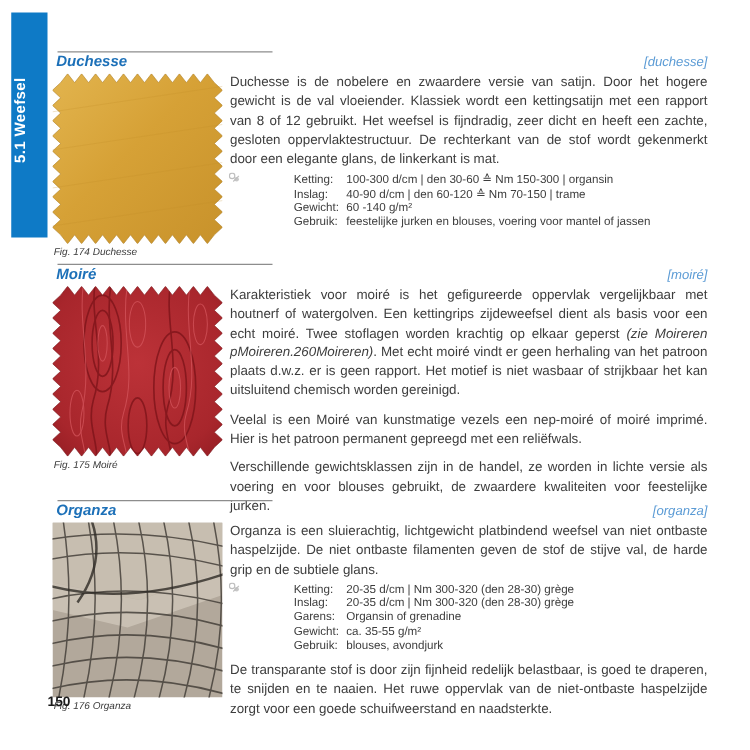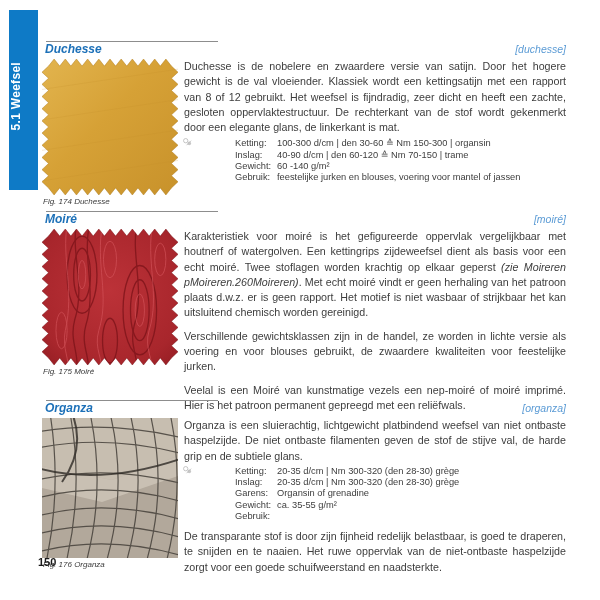--- a/index.html
+++ b/index.html
@@ -143,22 +143,22 @@
             <ellipse cx="14" cy="100" rx="6" ry="18"></ellipse>
           </g>
         </g>
       </svg>
       <figcaption>Fig. 175 Moiré</figcaption>
     </figure>
     <div class="text">
       <p>
         <span>Karakteristiek voor moiré is het gefigureerde oppervlak vergelijkbaar met houtnerf of watergolven. Een kettingrips zijdeweefsel dient als basis voor een echt moiré. Twee stoflagen worden krachtig op elkaar geperst </span><span class="em">(zie Moireren pMoireren.260Moireren)</span><span>. Met echt moiré vindt er geen herhaling van het patroon plaats d.w.z. er is geen rapport. Het motief is niet wasbaar of strijkbaar het kan uitsluitend chemisch worden gereinigd.</span>
       </p>
+      <p>Veelal is een Moiré van kunstmatige vezels een nep-moiré of moiré imprimé. Hier is het patroon permanent gepreegd met een reliëfwals.</p>
       <p>Verschillende gewichtsklassen zijn in de handel, ze worden in lichte versie als voering en voor blouses gebruikt, de zwaardere kwaliteiten voor feestelijke jurken.</p>
-      <p>Veelal is een Moiré van kunstmatige vezels een nep-moiré of moiré imprimé. Hier is het patroon permanent gepreegd met een reliëfwals.</p>
     </div>
   </div>
 </section>
 
 <section style="top:400px">
   <div class="rule"></div>
   <div class="head">
     <h2>Organza</h2>
     <span class="tag">[organza]</span>
   </div>
@@ -210,20 +210,21 @@
         <div class="spec-row">
           <span class="spec-label">Garens:</span>
           <span class="spec-value">Organsin of grenadine</span>
         </div>
         <div class="spec-row">
           <span class="spec-label">Gewicht:</span>
           <span class="spec-value">ca. 35-55 g/m²</span>
         </div>
         <div class="spec-row">
           <span class="spec-label">Gebruik:</span>
+          <span class="spec-value">blouses, avondjurk</span>
         </div>
       </div>
       <p>De transparante stof is door zijn fijnheid redelijk belastbaar, is goed te draperen, te snijden en te naaien. Het ruwe oppervlak van de niet-ontbaste haspelzijde zorgt voor een goede schuifweerstand en naadsterkte.</p>
     </div>
   </div>
 </section>
 
 <div class="page-number">150</div>
 
 </body></html>

